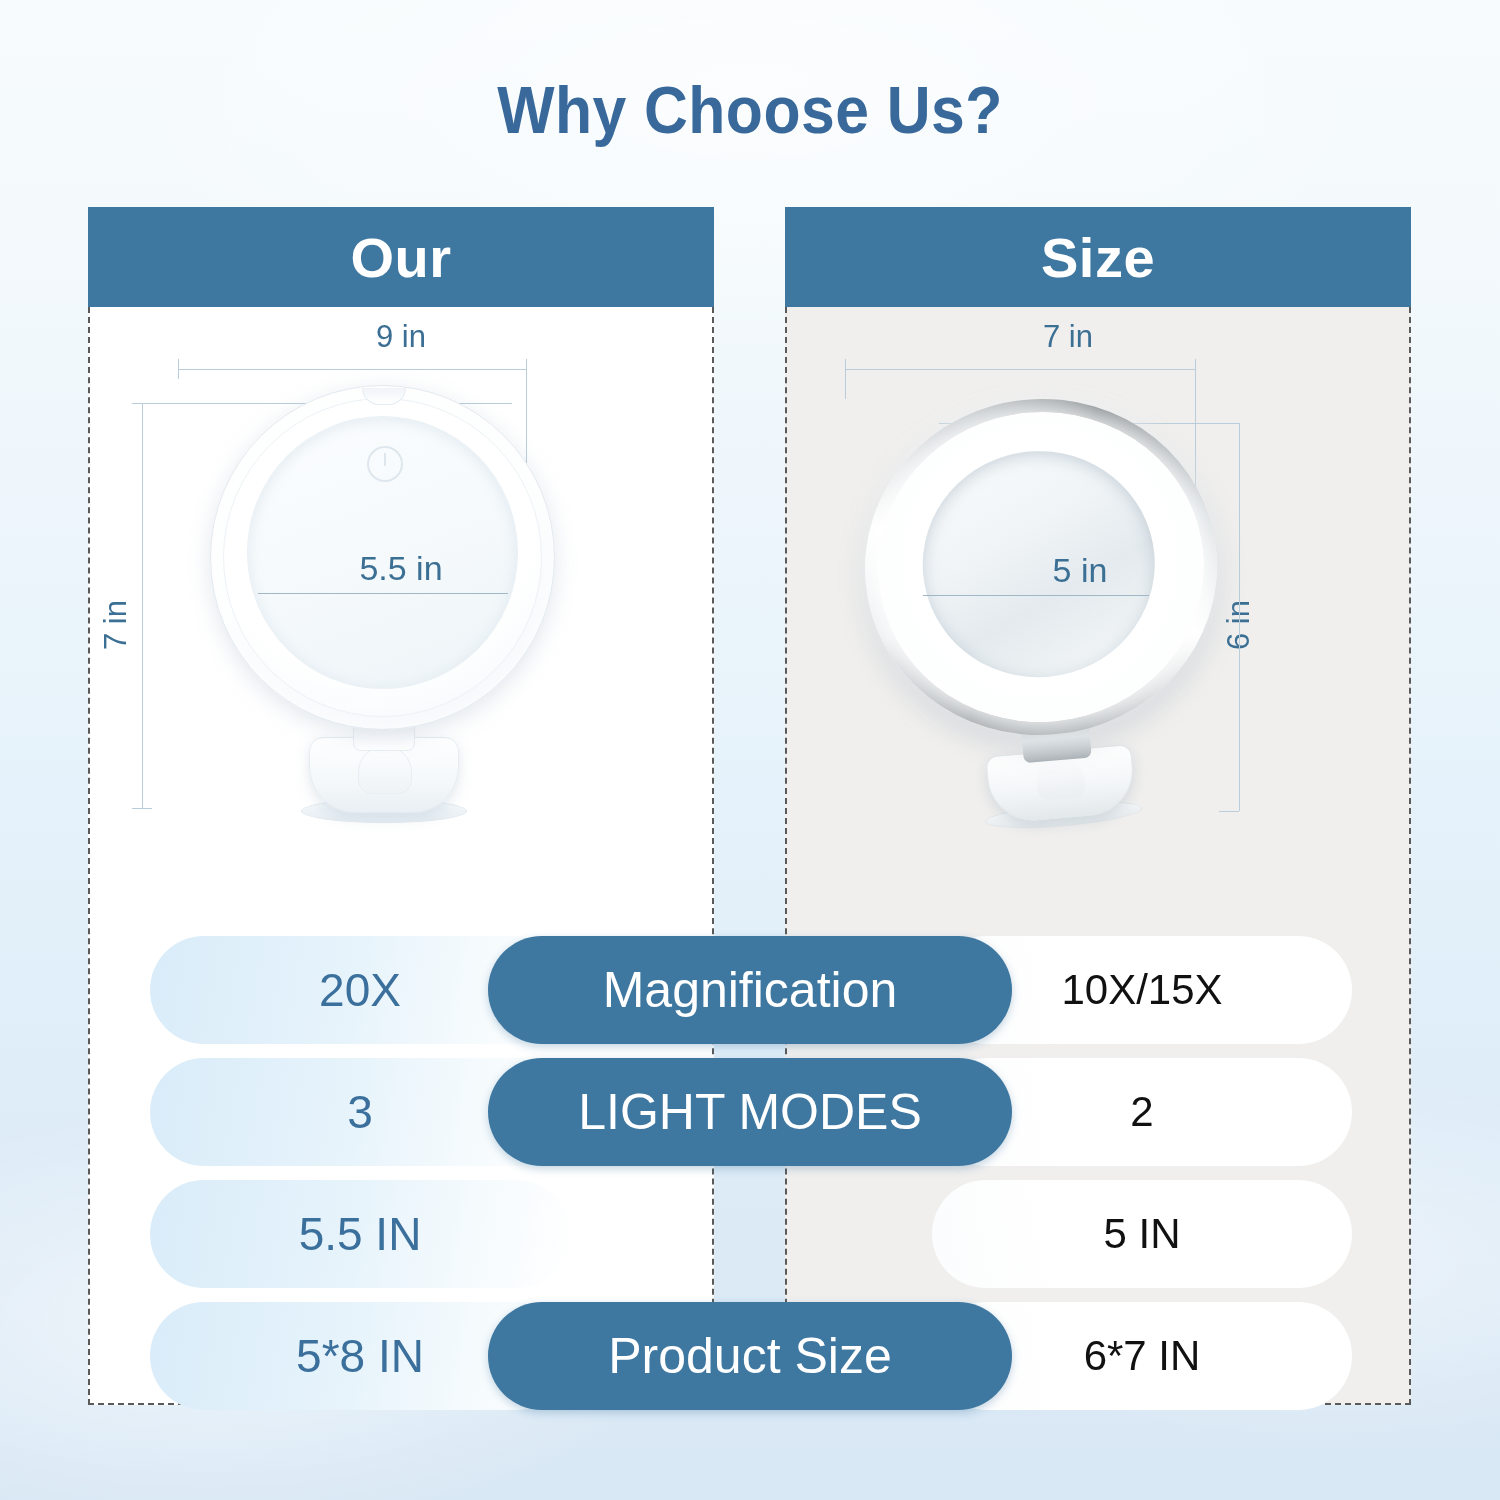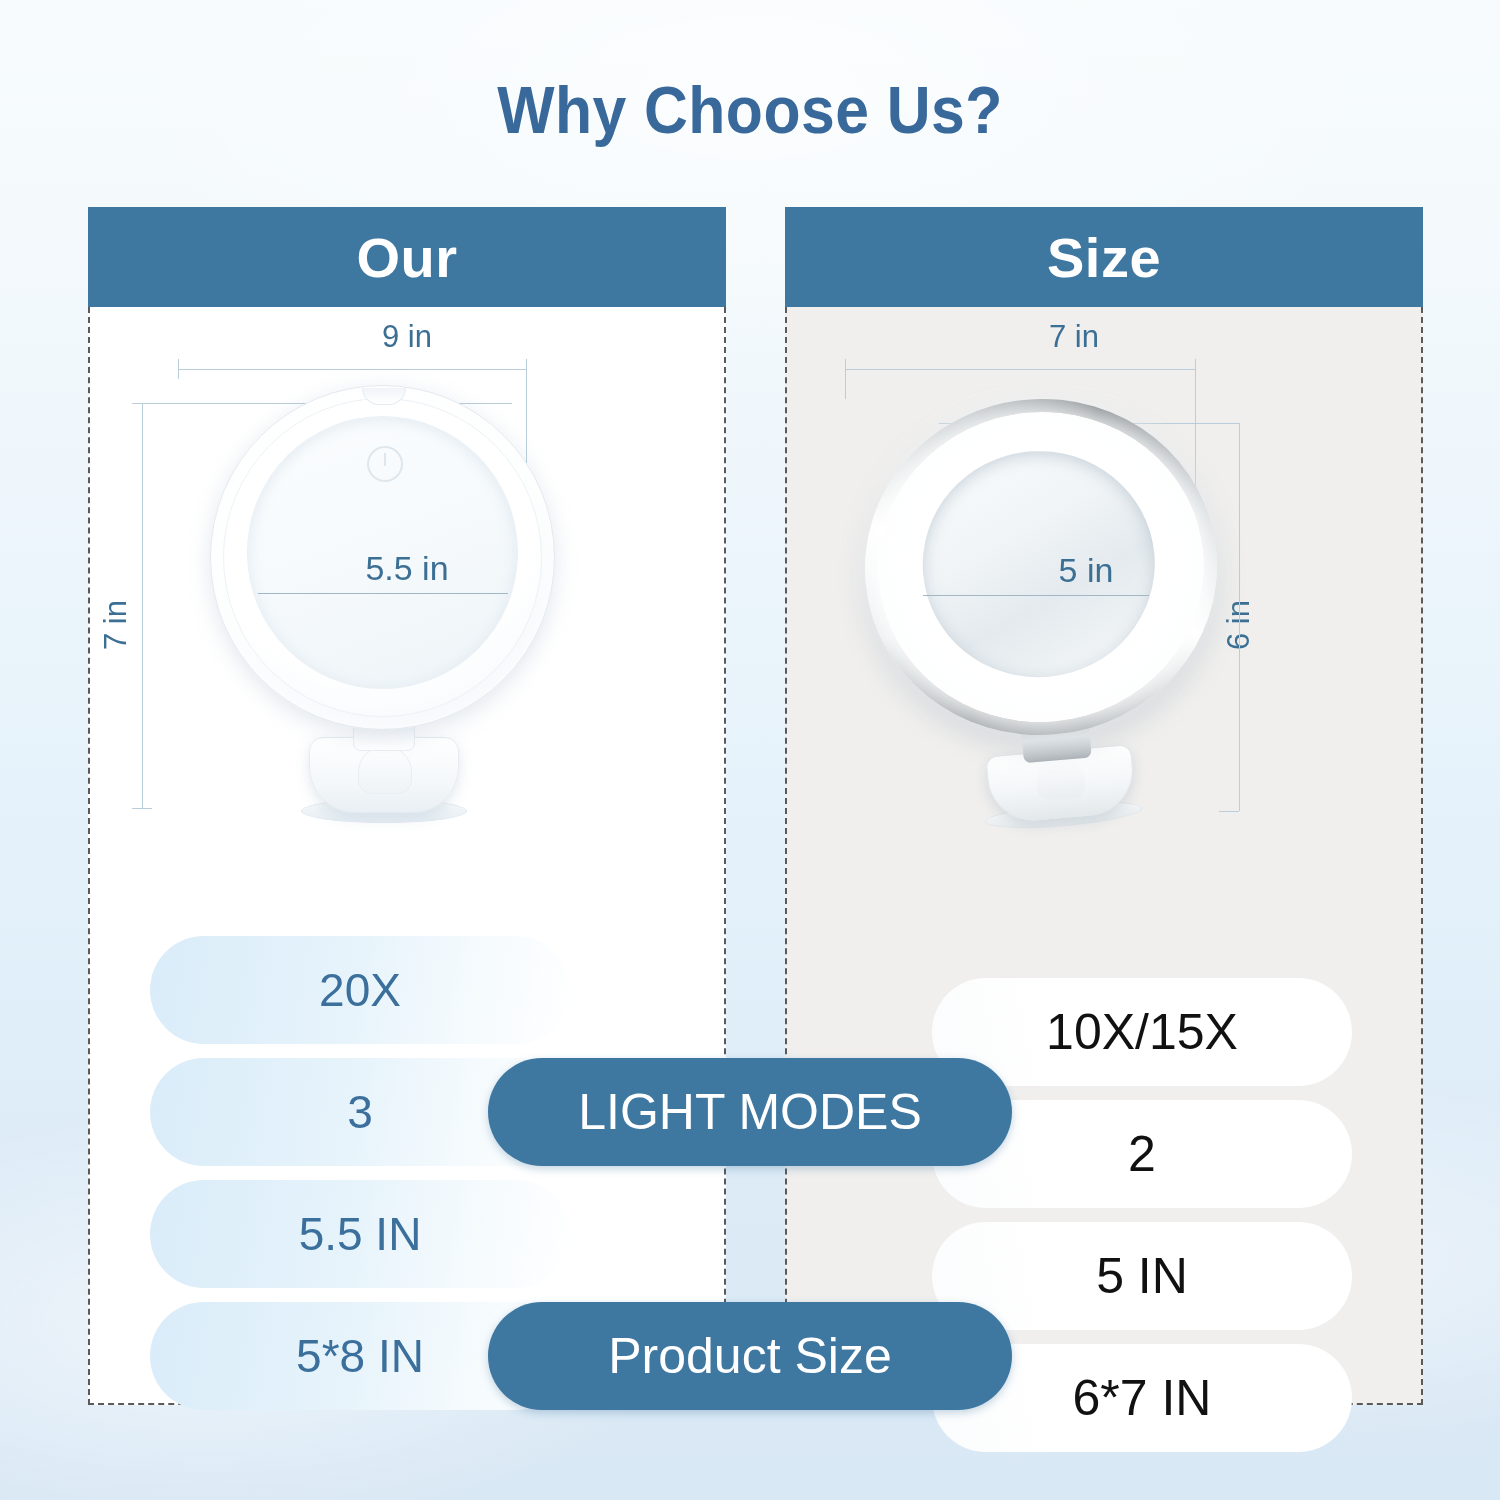--- a/index.html
+++ b/index.html
@@ -17,21 +17,21 @@
   }
 
   
   .title{
     position:absolute;left:0;right:0;top:72px;text-align:center;
     font-size:66px;font-weight:bold;color:#39699a;letter-spacing:.5px;
     transform:scaleX(.92);
   }
 
   
-  .panel{position:absolute;padding-left:12px;}
+  .panel{position:absolute;}
   .panel-head{
     position:absolute;left:0;top:0;width:100%;height:100px;
     background:#3e77a0;color:#ffffff;
     display:flex;align-items:center;justify-content:center;
     font-size:56px;font-weight:bold;letter-spacing:.5px;
   }
   .panel-body{
     position:absolute;left:0;top:100px;width:100%;
     border:2px dashed #5a5a5a;border-top:none;box-sizing:border-box;
   }
@@ -149,21 +149,21 @@
     border-radius:54px;
     background:linear-gradient(100deg,#d9ecf9 0%,#e6f3fb 46%,#f4fafd 74%,#ffffff 100%);
     display:flex;align-items:center;justify-content:center;
     color:#3b6f9c;font-size:46px;
   }
   .cell-right{
     position:absolute;right:148px;top:0;width:420px;height:108px;
     border-radius:54px;
     background:linear-gradient(260deg,#ffffff 0%,#ffffff 70%,#fbfcfd 100%);
     display:flex;align-items:center;justify-content:center;
-    color:#111111;font-size:50px;margin-top:42px;
+    color:#111111;font-size:42px;
   }
   .cell-mid{
     position:absolute;left:50%;top:0;margin-left:-262px;width:524px;height:108px;
     border-radius:54px;background:#3e77a0;
     display:flex;align-items:center;justify-content:center;
     color:#ffffff;font-size:50px;
     box-shadow:0 3px 9px rgba(62,119,160,.3);
     z-index:4;
   }
 </style>
@@ -243,20 +243,21 @@
       <div class="mir-label" style="left:-36px;right:0;top:244px;text-align:center;">5 in</div>
     </div>
 
     <div class="rows"></div>
   </div>
 </div>
 
 <div class="rows" id="compare-rows" style="position:absolute;left:0;right:0;top:936px;">
     <div class="row">
       <div class="cell-left">20X</div>
+      <div class="cell-mid">Magnification</div>
       <div class="cell-right">10X/15X</div>
     </div>
     <div class="row">
       <div class="cell-left">3</div>
       <div class="cell-mid">LIGHT MODES</div>
       <div class="cell-right">2</div>
     </div>
     <div class="row">
       <div class="cell-left">5.5 IN</div>
       <div class="cell-right">5 IN</div>

